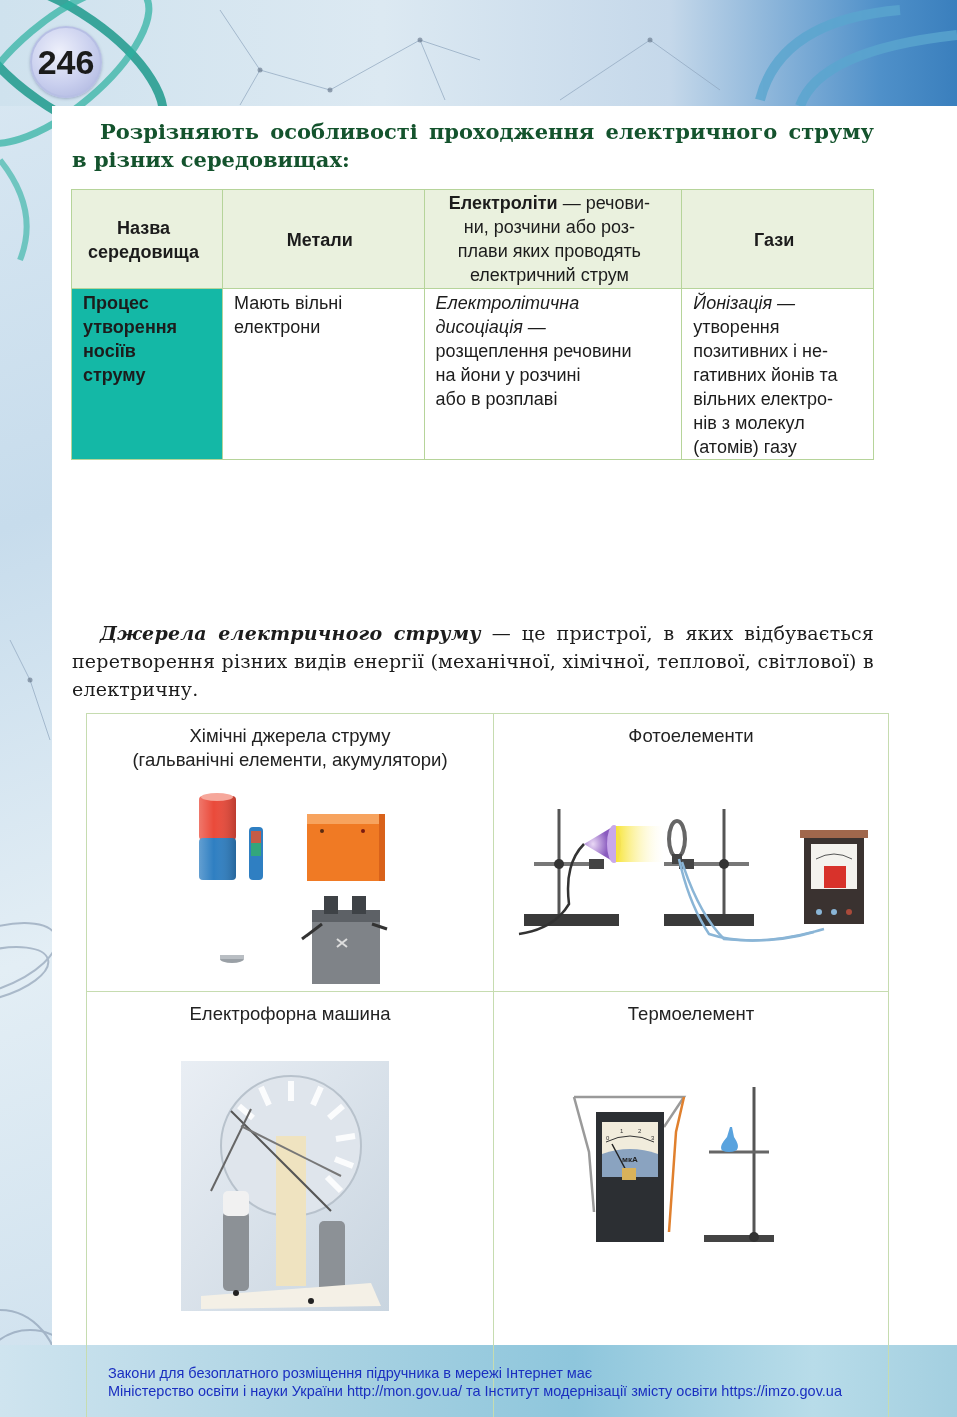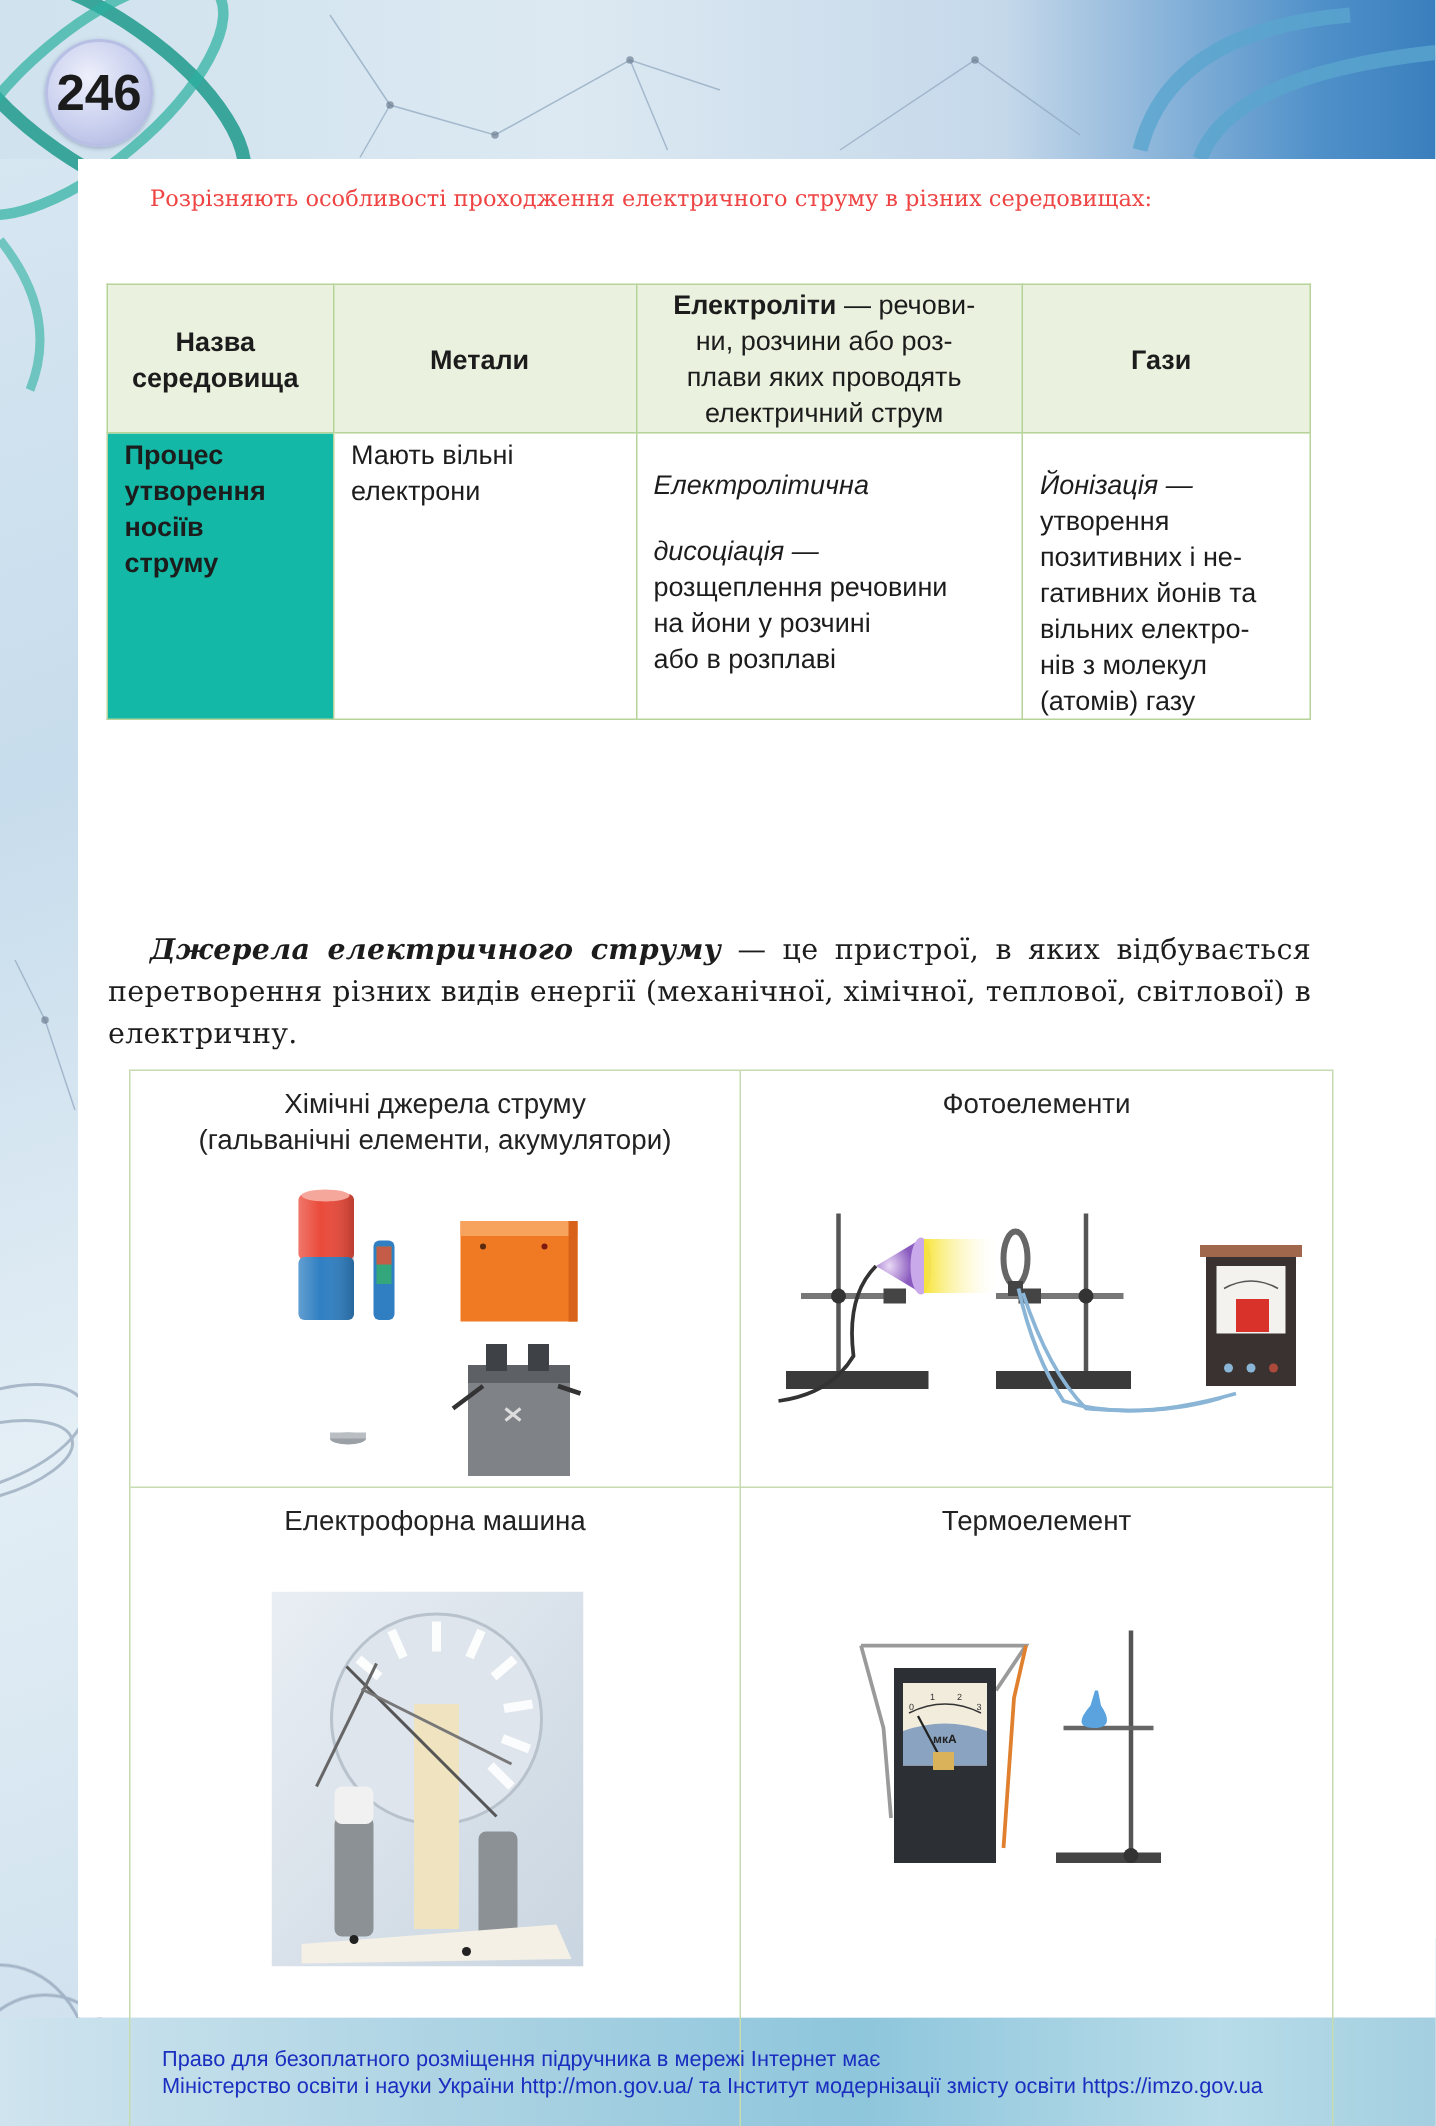--- a/index.html
+++ b/index.html
@@ -27,40 +27,40 @@
     box-shadow: 0 1px 3px rgba(60,70,120,0.35);
   }
   .page-badge span { font-family: "Liberation Sans", sans-serif; font-weight: bold; font-size: 34px; color: #1b1b1b; }
 
   .page {
     position: absolute; left: 52px; top: 106px; width: 905px; height: 1239px;
     background: #ffffff;
   }
   .intro {
     position: absolute; left: 72px; top: 118px; width: 802px;
-    font-family: "DejaVu Serif", serif; font-weight: normal; font-size: 15px; line-height: 28px;
-    color: #ef4444; text-indent: 28px; text-align: justify;
+    font-family: "DejaVu Serif", serif; font-weight: bold; font-size: 21px; line-height: 28px;
+    color: #14532d; text-indent: 28px; text-align: justify;
   }
 
   table.env {
     position: absolute; left: 71px; top: 189px; width: 803px;
     border-collapse: collapse;
     font-family: "Liberation Sans", sans-serif; font-size: 18px; line-height: 24px; color: #1c1c1c;
   }
   table.env td, table.env th {
     border: 1.5px solid #b6d49a; vertical-align: top; padding: 2px 18px 0 11px;
   }
   table.env th { background: #eaf1de; font-weight: bold; text-align: center; vertical-align: middle; }
   table.env td.rowhead { background: #14b8a6; font-weight: bold; }
   table.env .col1 { width: 151px; }
   table.env .col2 { width: 202px; }
   table.env .col3 { width: 258px; }
   table.env .col4 { width: 192px; }
   table.env th .normal { font-weight: normal; }
-  .it { font-style: italic; margin-top: 20px; }
+  .it { font-style: italic; }
   .line { display: block; }
 
   .def {
     position: absolute; left: 72px; top: 619px; width: 802px;
     font-family: "DejaVu Serif", serif; font-size: 19px; line-height: 28px; color: #1c1c1c;
     text-align: justify; text-indent: 28px; letter-spacing: 0.2px;
   }
   .def .term { font-weight: bold; font-style: italic; }
 
   .grid {
@@ -322,15 +322,15 @@
       <line x1="190" y1="5" x2="190" y2="160" stroke="#555" stroke-width="3"></line>
       <line x1="145" y1="70" x2="205" y2="70" stroke="#666" stroke-width="3"></line>
       <path d="M163 55 Q150 70 165 70 Q180 70 170 55 L168 45 L166 45 Z" fill="#5aa3de"></path>
       <rect x="140" y="153" width="70" height="7" fill="#444"></rect>
       <circle cx="190" cy="155" r="5" fill="#333"></circle>
     </svg>
   </div>
 </div>
 
 <div class="footer-text">
-  <span class="line">Право для безоплатного розміщення підручника в мережі Інтернет має</span>
+  <span class="line">Закони для безоплатного розміщення підручника в мережі Інтернет має</span>
   <span class="line">Міністерство освіти і науки України http://mon.gov.ua/ та Інститут модернізації змісту освіти https://imzo.gov.ua</span>
 </div>
 
 </body></html>

